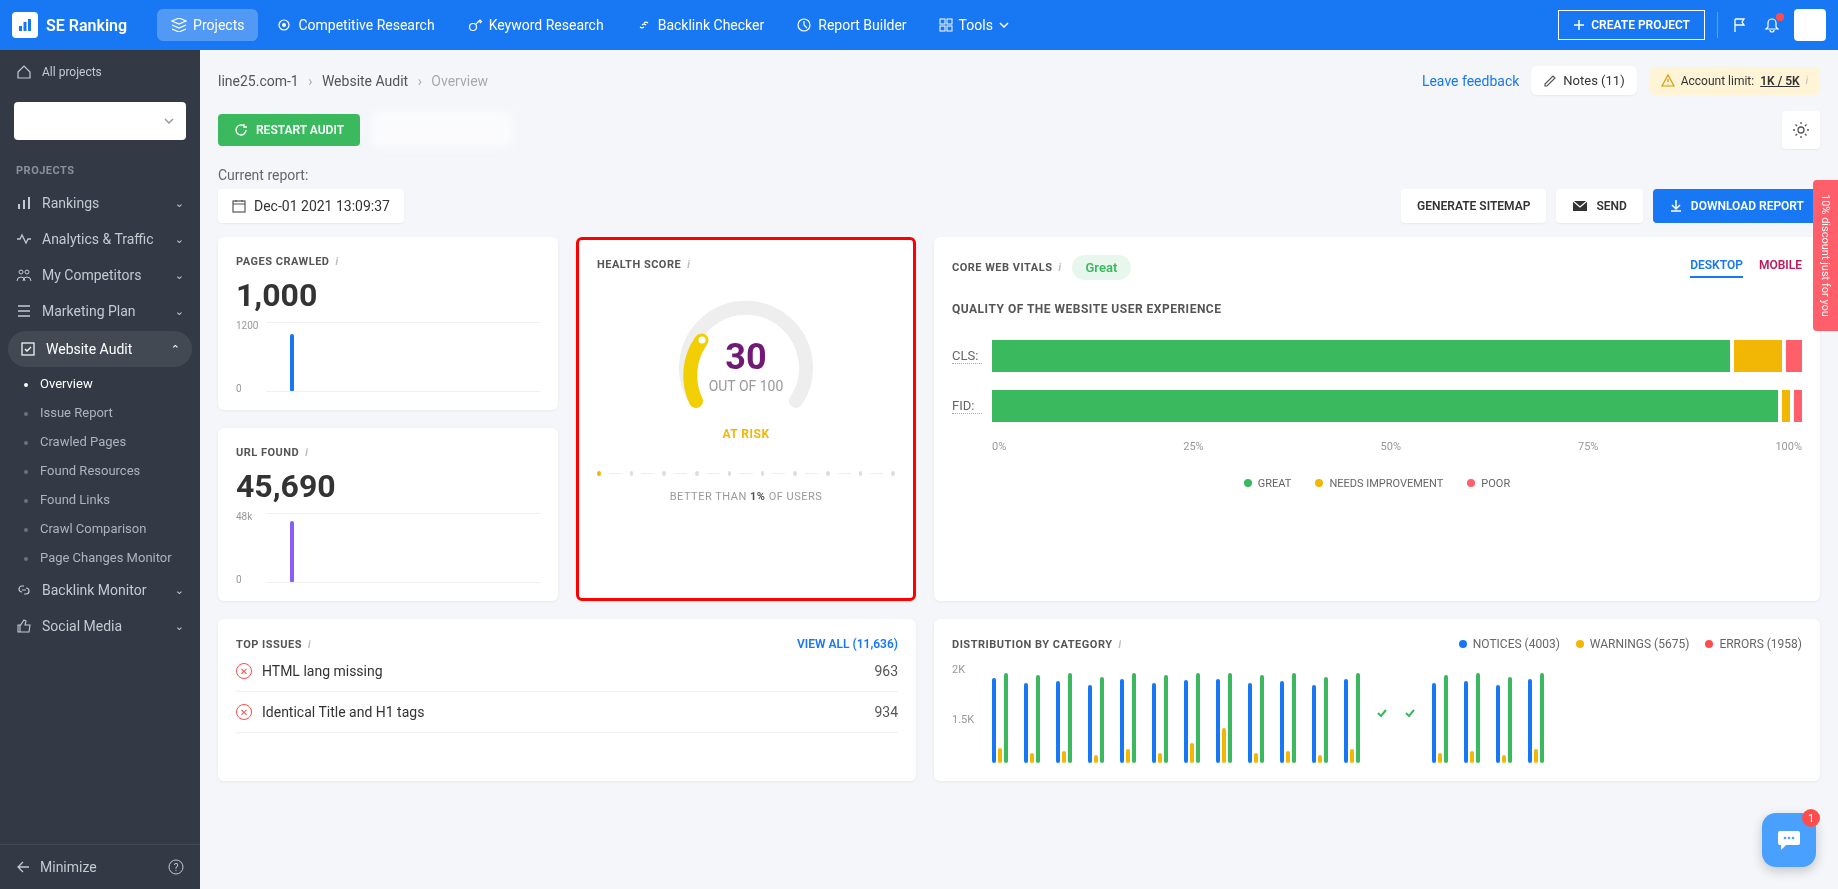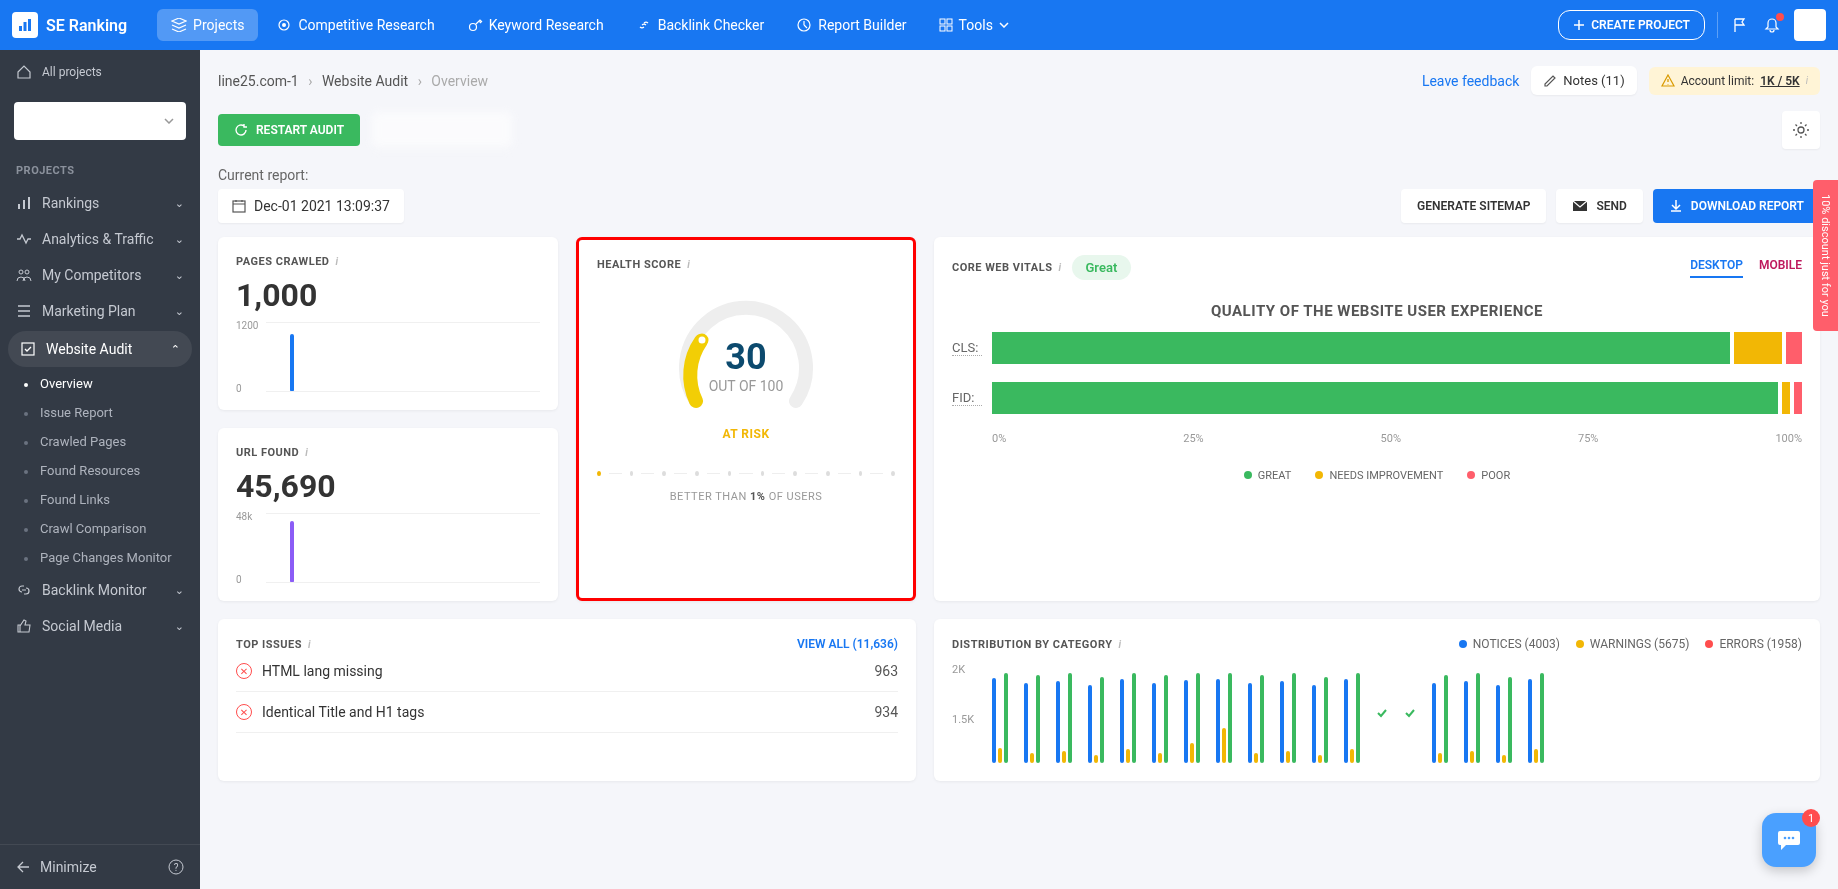--- a/index.html
+++ b/index.html
@@ -6,21 +6,21 @@
 body { background: #f5f6fa; color: #333; overflow-x: hidden; }
 
 
 .topnav { background: #1877f2; height: 50px; display: flex; align-items: center; padding: 0 12px; color: #fff; }
 .brand { display: flex; align-items: center; gap: 8px; font-weight: 600; font-size: 16px; }
 .brand-icon { width: 26px; height: 26px; background: #fff; border-radius: 4px; display: flex; align-items: center; justify-content: center; color: #1877f2; }
 .nav-items { display: flex; gap: 4px; margin-left: 30px; }
 .nav-item { display: flex; align-items: center; gap: 6px; padding: 8px 14px; border-radius: 6px; font-size: 14px; cursor: pointer; }
 .nav-item.active { background: rgba(255,255,255,0.25); }
 .nav-right { margin-left: auto; display: flex; align-items: center; gap: 12px; }
-.create-btn { border: 1.5px solid #fff; padding: 7px 14px; border-radius: 12px; font-size: 12px; font-weight: 600; display: flex; align-items: center; gap: 6px; cursor: pointer; }
+.create-btn { border: 1.5px solid #fff; padding: 7px 14px; border-radius: 0; font-size: 12px; font-weight: 600; display: flex; align-items: center; gap: 6px; cursor: pointer; }
 .nav-icon { width: 20px; height: 20px; display: flex; align-items: center; justify-content: center; position: relative; }
 .notif-dot { position: absolute; top: -2px; right: -2px; width: 8px; height: 8px; background: #ff4d4d; border-radius: 50%; }
 .avatar { width: 32px; height: 32px; background: #fff; border-radius: 4px; }
 
 
 .layout { display: flex; }
 .sidebar { width: 200px; background: #333a45; min-height: calc(100vh - 50px); color: #c5c9d1; display: flex; flex-direction: column; }
 .side-home { display: flex; align-items: center; gap: 10px; padding: 14px 16px; font-size: 12px; cursor: pointer; }
 .side-select { margin: 8px 14px 16px; background: #fff; border-radius: 4px; height: 38px; display: flex; align-items: center; justify-content: flex-end; padding: 0 12px; cursor: pointer; }
 .side-section-title { font-size: 11px; font-weight: 700; letter-spacing: 0.5px; padding: 8px 16px; color: #8b919c; }
@@ -69,39 +69,39 @@
 .mini-bar-wrap { display: flex; flex-direction: column; justify-content: flex-end; align-items: center; flex: 1; }
 .mini-bar { width: 4px; background: #1877f2; border-radius: 2px; }
 .mini-bar.purple { background: #8b5cf6; }
 .mini-axis { position: absolute; left: 0; font-size: 10px; color: #999; }
 .mini-gridline { position: absolute; right: 0; height: 1px; background: #f0f0f0; }
 
 
 .health-card { border: 3px solid #ff0000; grid-row: span 2; display: flex; flex-direction: column; align-items: center; }
 .gauge { position: relative; width: 160px; height: 130px; margin-top: 20px; }
 .gauge-center { position: absolute; top: 50%; left: 50%; transform: translate(-50%, -35%); text-align: center; }
-.gauge-num { font-size: 36px; font-weight: 700; color: #0c4a6e; }
+.gauge-num { font-size: 36px; font-weight: 700; color: #701a75; }
 .gauge-sub { font-size: 14px; color: #999; text-transform: uppercase; }
 .risk-label { font-size: 12px; font-weight: 700; color: #f2b705; letter-spacing: 0.5px; margin-top: 6px; }
 .percentile { margin-top: 30px; width: 100%; }
 .percentile-dots { display: flex; gap: 8px; justify-content: center; align-items: center; }
 .pdot { width: 5px; height: 5px; background: #ddd; border-radius: 50%; }
 .pdot.active { background: #f2b705; }
 .pseg { width: 18px; height: 1px; background: #eee; }
 .better-than { font-size: 11px; color: #999; letter-spacing: 0.5px; text-align: center; margin-top: 14px; }
 .better-than b { color: #555; }
 
 
 .cwv-card { grid-row: span 2; }
 .cwv-header { display: flex; align-items: center; gap: 10px; }
 .great-pill { background: #e8f7ed; color: #3ab95f; padding: 5px 14px; border-radius: 14px; font-size: 13px; font-weight: 600; }
 .cwv-tabs { margin-left: auto; display: flex; gap: 16px; font-size: 12px; font-weight: 600; }
 .cwv-tab { padding-bottom: 4px; cursor: pointer; color: #be185d; }
 .cwv-tab.active { color: #1877f2; border-bottom: 2px solid #1877f2; }
-.cwv-subtitle { font-size: 15px; font-weight: 700; letter-spacing: 0.5px; color: #555; margin-top: 22px; margin-bottom: 12px; text-align: center; }
+.cwv-subtitle { font-size: 12px; font-weight: 700; letter-spacing: 0.5px; color: #555; margin-top: 22px; margin-bottom: 24px; }
 .cwv-row { display: flex; align-items: center; gap: 10px; margin-bottom: 18px; }
 .cwv-label { width: 30px; font-size: 13px; color: #666; border-bottom: 1px dotted #aaa; }
 .cwv-bar { flex: 1; height: 32px; display: flex; gap: 4px; }
 .cwv-seg { height: 100%; }
 .cwv-seg.green { background: #3ab95f; }
 .cwv-seg.yellow { background: #f2b705; }
 .cwv-seg.red { background: #ff5e6b; }
 .cwv-scale { display: flex; justify-content: space-between; font-size: 11px; color: #999; padding-left: 40px; margin-top: 8px; }
 .cwv-legend { display: flex; gap: 24px; justify-content: center; margin-top: 24px; font-size: 11px; color: #666; }
 .leg-dot { width: 8px; height: 8px; border-radius: 50%; display: inline-block; margin-right: 6px; }

